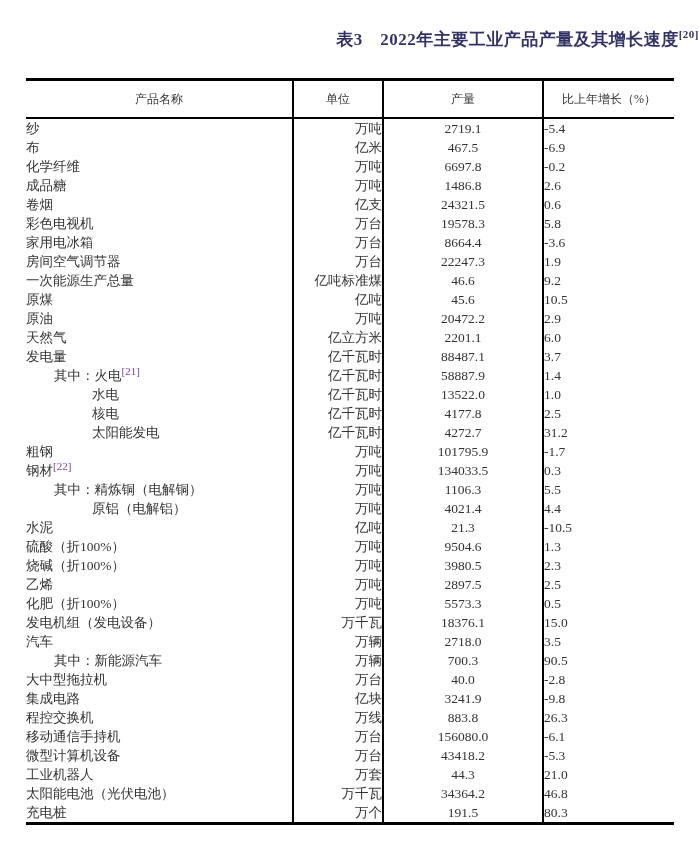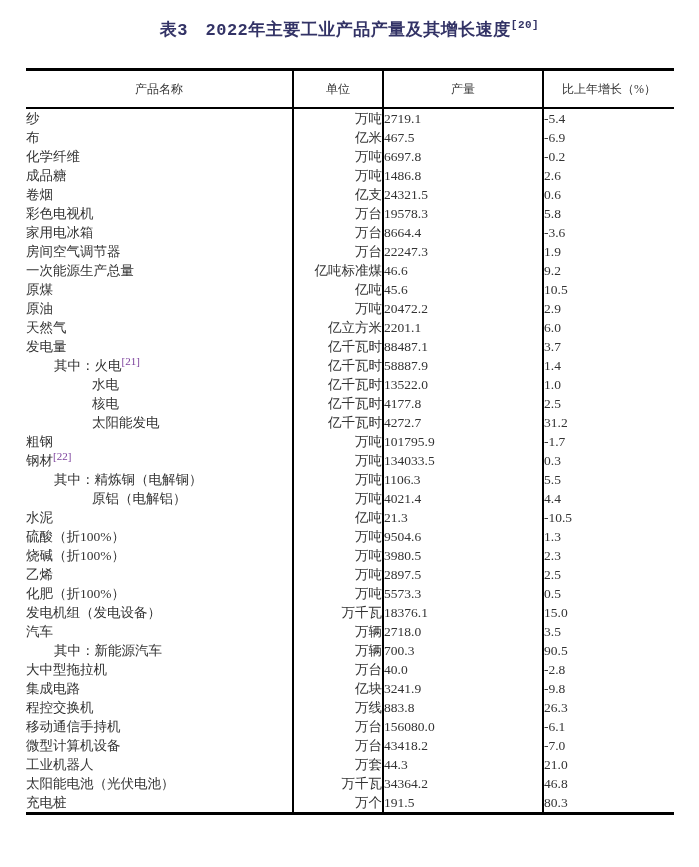--- a/index.html
+++ b/index.html
@@ -5,27 +5,26 @@
   html,body { margin:0; padding:0; background:#ffffff; }
   .page {
     position:relative;
     width:699px; height:867px;
     background:#ffffff;
     font-family:"Liberation Serif","DejaVu Serif",serif;
     color:#333333;
     overflow:hidden;
   }
   .title {
-    text-align:center;
-    padding-top:18px;
+    text-align:right;
+    padding-top:28px;
     font-size:17px;
     font-weight:bold;
     color:#333366;
     letter-spacing:0.5px;
-    font-family:Liberation Mono, monospace;
   }
   .title sup {
     font-size:11px;
     font-weight:bold;
   }
   table.stat {
     margin-left:26px;
     margin-top:27px;
     width:648px;
     border-collapse:collapse;
@@ -53,21 +52,21 @@
   table.stat td {
     height:19px;
     line-height:19px;
     white-space:nowrap;
     overflow:hidden;
   }
   td.c-name   { text-align:left;  padding-left:4px; }
   td.c-name.indent1 { padding-left:28px; }
   td.c-name.indent2 { padding-left:66px; }
   td.c-unit   { text-align:right; }
-  td.c-output { text-align:left; padding-right:16px; }
+  td.c-output { text-align:center; padding-right:16px; }
   td.c-growth { padding-right:16px; }
   sup.fnote {
     color:#7B3F9B;
     font-size:11px;
     line-height:0;
   }
 </style>
 </head>
 <body>
 
@@ -286,21 +285,21 @@
         <tr>
           <td class="c-name">移动通信手持机</td>
           <td class="c-unit">万台</td>
           <td class="c-output">156080.0</td>
           <td class="c-growth">-6.1</td>
         </tr>
         <tr>
           <td class="c-name">微型计算机设备</td>
           <td class="c-unit">万台</td>
           <td class="c-output">43418.2</td>
-          <td class="c-growth">-7.0</td>
+          <td class="c-growth">-5.3</td>
         </tr>
         <tr>
           <td class="c-name">工业机器人</td>
           <td class="c-unit">万套</td>
           <td class="c-output">44.3</td>
           <td class="c-growth">21.0</td>
         </tr>
         <tr>
           <td class="c-name">太阳能电池（光伏电池）</td>
           <td class="c-unit">万千瓦</td>

